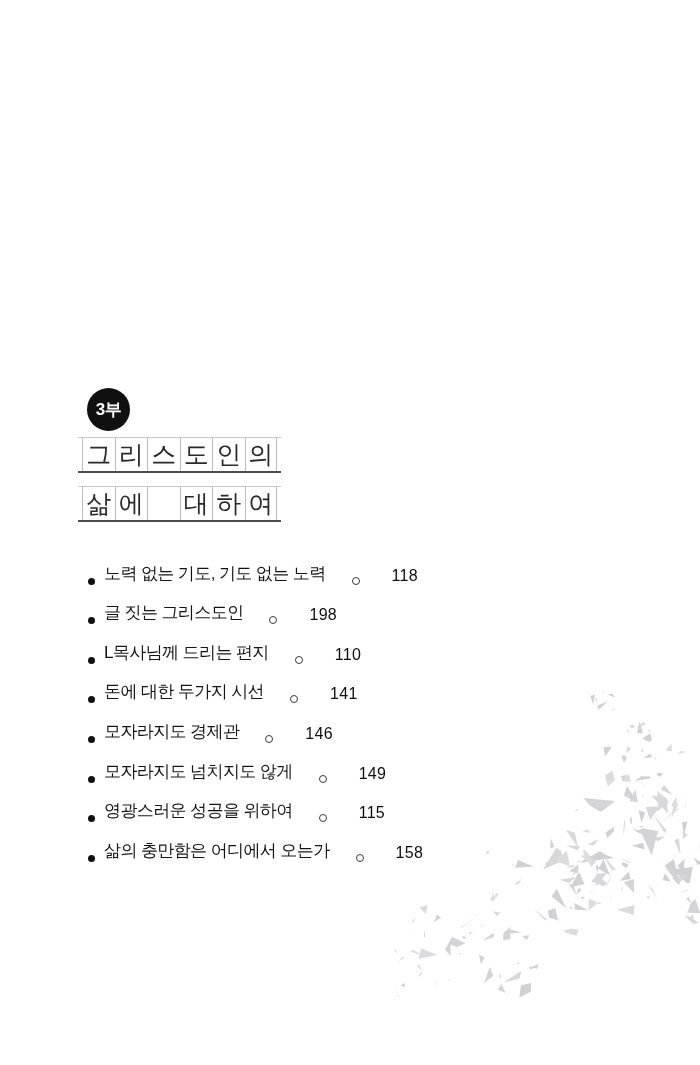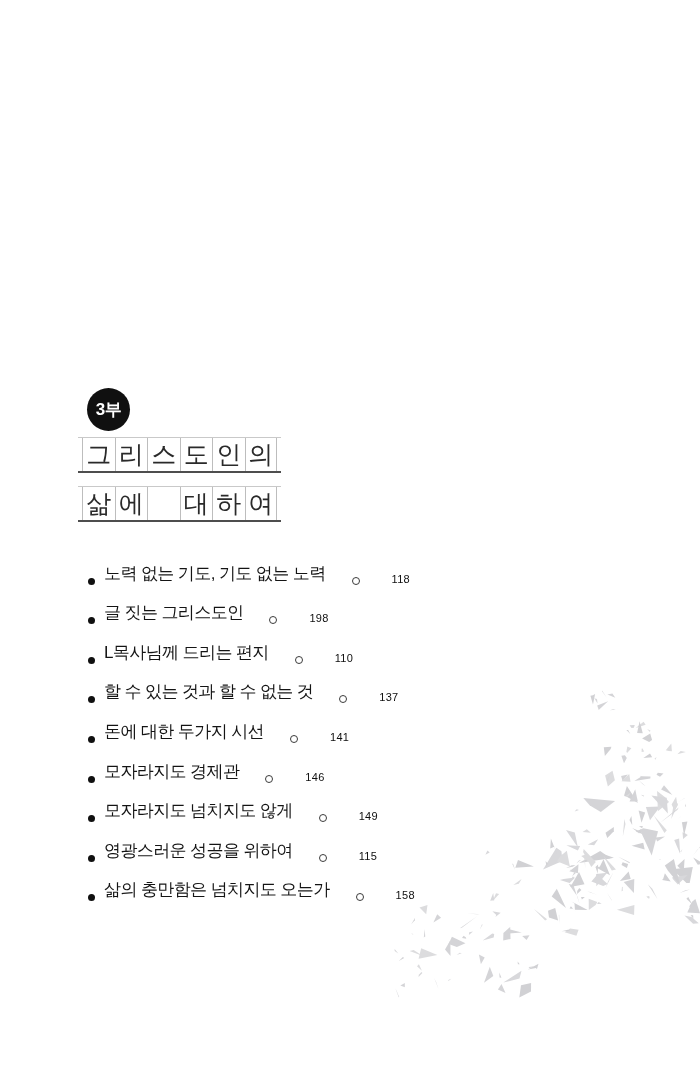--- a/index.html
+++ b/index.html
@@ -93,21 +93,21 @@
   }
   .page-circle {
     width: 6px;
     height: 6px;
     border: 1.4px solid #3c3c3c;
     border-radius: 50%;
     margin-left: 26px;
     flex: none;
   }
   .page-num {
-    font-size: 11px;
+    font-size: 16px;
     letter-spacing: 0.3px;
     margin-left: 32px;
     color: #0e0e0e;
   }
 
   
   .decor {
     position: absolute;
     left: 388px;
     top: 678px;
@@ -158,26 +158,20 @@
       <span class="page-num">198</span>
     </div>
     <div class="toc-item">
       <span class="bullet"></span>
       <span class="toc-title">L목사님께 드리는 편지</span>
       <span class="page-circle"></span>
       <span class="page-num">110</span>
     </div>
     <div class="toc-item">
       <span class="bullet"></span>
-      <span class="toc-title">할 수 있는 것과 할 수 없는 것</span>
-      <span class="page-circle"></span>
-      <span class="page-num">137</span>
-    </div>
-    <div class="toc-item">
-      <span class="bullet"></span>
       <span class="toc-title">돈에 대한 두가지 시선</span>
       <span class="page-circle"></span>
       <span class="page-num">141</span>
     </div>
     <div class="toc-item">
       <span class="bullet"></span>
       <span class="toc-title">모자라지도 경제관</span>
       <span class="page-circle"></span>
       <span class="page-num">146</span>
     </div>
@@ -188,21 +182,21 @@
       <span class="page-num">149</span>
     </div>
     <div class="toc-item">
       <span class="bullet"></span>
       <span class="toc-title">영광스러운 성공을 위하여</span>
       <span class="page-circle"></span>
       <span class="page-num">115</span>
     </div>
     <div class="toc-item">
       <span class="bullet"></span>
-      <span class="toc-title">삶의 충만함은 넘치지도 오는가</span>
+      <span class="toc-title">삶의 충만함은 어디에서 오는가</span>
       <span class="page-circle"></span>
       <span class="page-num">158</span>
     </div>
   </div>
 
   <svg class="decor" width="312" height="360" viewBox="0 0 312 360" xmlns="http://www.w3.org/2000/svg">
       <polygon points="37.3,259.5 37.1,258.5 35.8,259.6 36.7,251.0" fill="#d4d4d7"></polygon>
       <polygon points="33.9,292.8 29.0,288.2 30.9,286.2" fill="#dcdcde"></polygon>
       <polygon points="91.8,251.4 93.8,246.4 94.8,246.5" fill="#dcdcde"></polygon>
       <polygon points="90.9,276.6 96.7,279.6 92.9,286.3" fill="#d4d4d7"></polygon>

